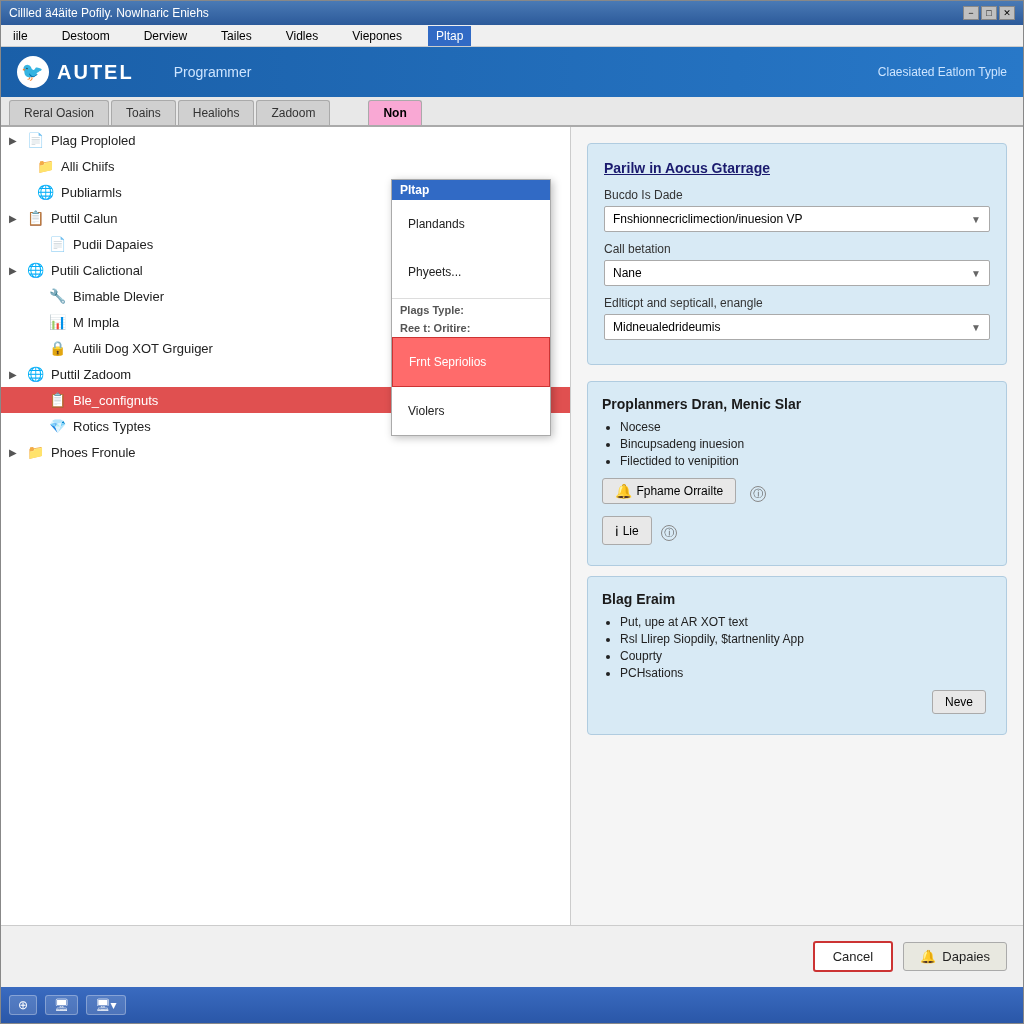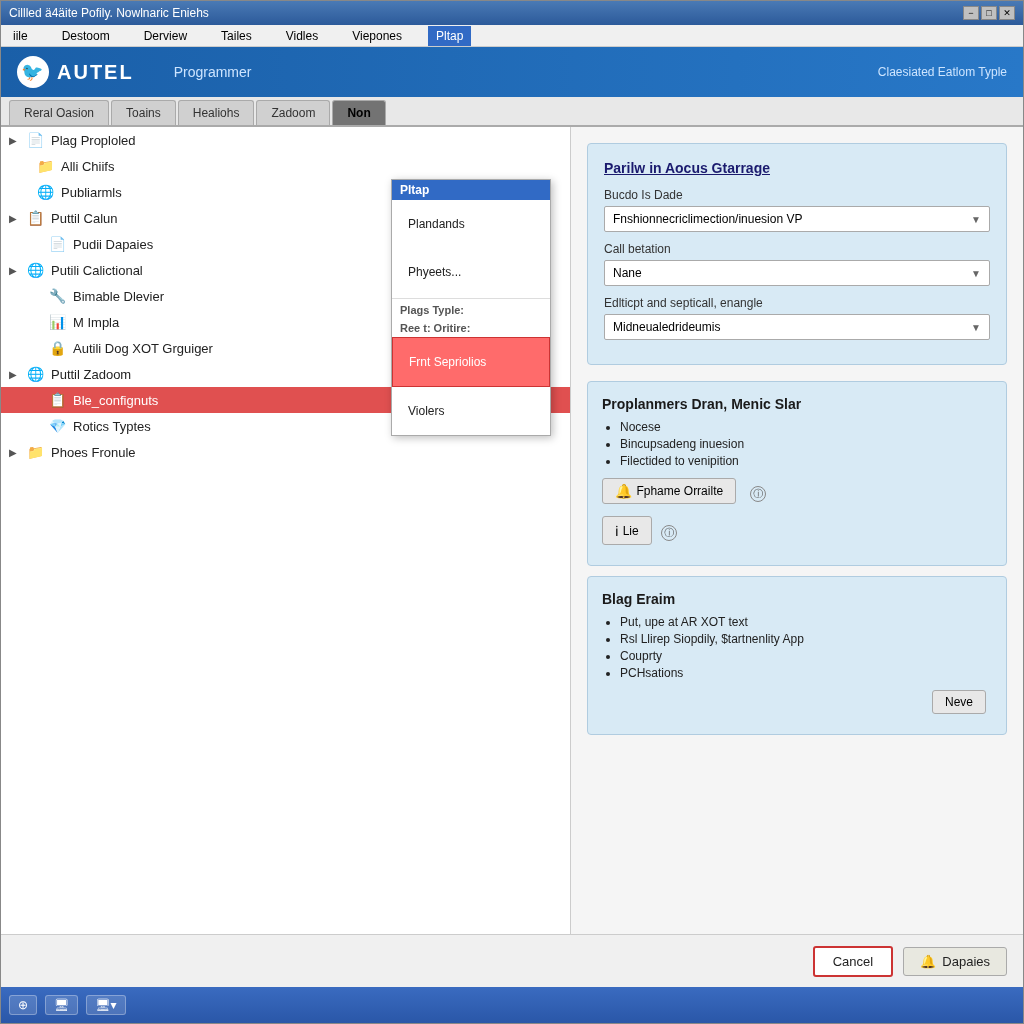--- a/index.html
+++ b/index.html
@@ -148,24 +148,25 @@
       background: #d0d0d0;
       border: 1px solid #aaa;
       border-bottom: none;
       cursor: pointer;
       font-size: 12px;
       border-radius: 3px 3px 0 0;
       color: #333;
     }
 
     .tab.active {
-      background: #737373;
+      background: #f9a8d4;
       border-color: #aaa;
       color: #000;
       font-weight: bold;
+      margin-left: 36px;
     }
 
     
     .main-content {
       display: flex;
       flex: 1;
       overflow: hidden;
       position: relative;
     }
 
@@ -322,21 +323,21 @@
 
     
     .action-bar {
       background: #f0f0f0;
       border-top: 1px solid #ccc;
       padding: 10px 16px;
       display: flex;
       justify-content: flex-end;
       align-items: center;
       gap: 10px;
-      height: 53px;
+      height: 62px;
       flex-shrink: 0;
     }
 
     .btn-cancel {
       padding: 6px 18px;
       background: white;
       border: 2px solid #cc3333;
       border-radius: 3px;
       font-size: 13px;
       cursor: pointer;

